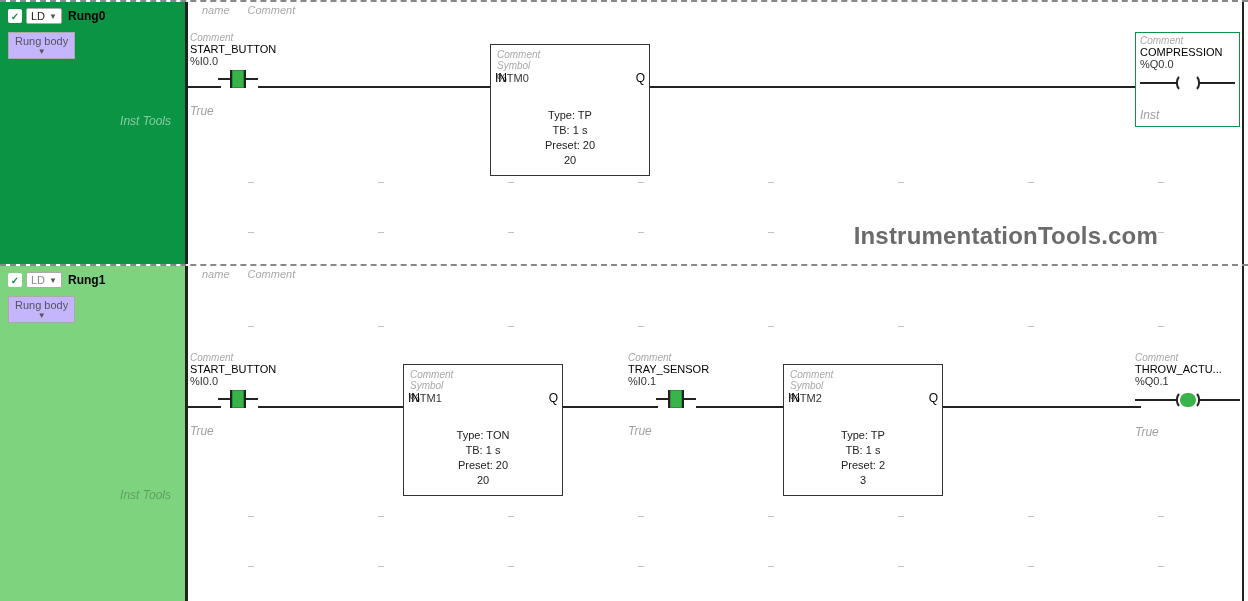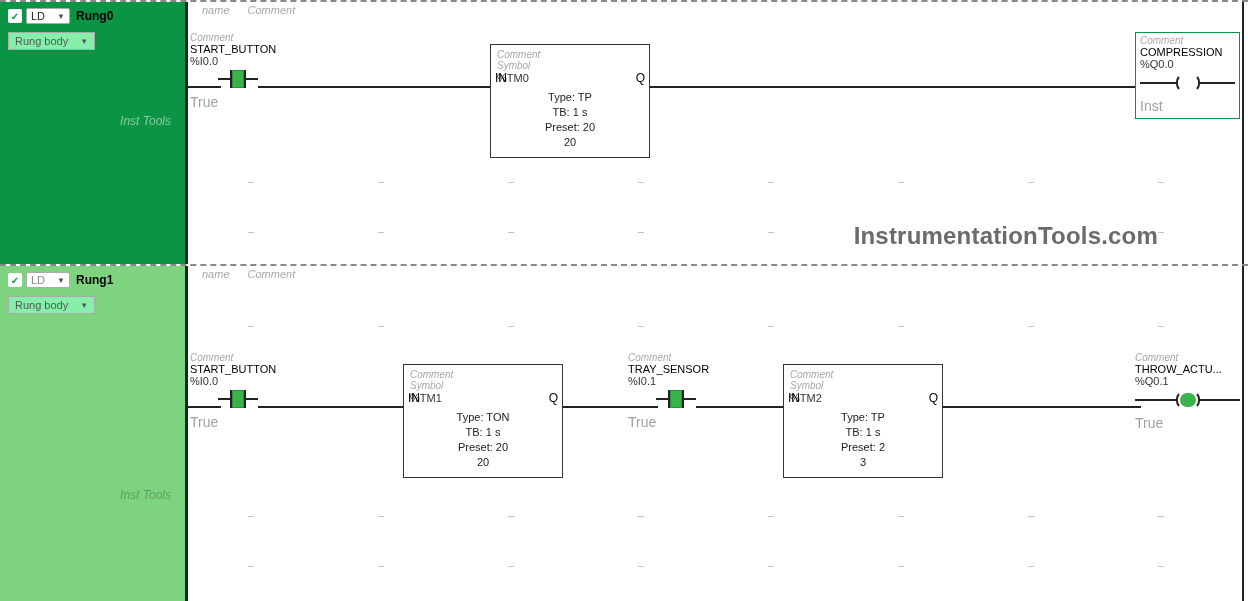--- a/index.html
+++ b/index.html
@@ -43,43 +43,44 @@
   }
   .ld-dd {
     background: #fff;
     color: #222;
     font-size: 11px;
     padding: 1px 4px;
     border: 1px solid #aaa;
     border-radius: 2px;
     display: flex;
     align-items: center;
-    gap: 12px;
+    gap: 4px;
   }
   .ld-dd .tri, .body-dd .tri {
     font-size: 8px;
     color: #555;
   }
   .rung.inactive .ld-dd { color:#888; }
   .rung-name {
     color: #000;
     font-weight: bold;
     font-size: 12px;
     margin-left: 2px;
   }
   .body-dd {
     margin-top: 8px;
-    background: #86efac;
+    background: #c4b5fd;
     color: #555;
     border: 1px solid #aaa;
     display: inline-flex;
     align-items: center;
-    gap: 12px;
+    gap: 0;
     padding: 2px 6px;
     font-size: 11px;
+    flex-direction: column;
   }
   .inst-tools {
     position: absolute;
     right: 14px;
     color: rgba(255,255,255,0.5);
     font-style: italic;
     font-size: 12px;
   }
   .rung.active .inst-tools { top: 112px; }
   .rung.inactive .inst-tools { top: 222px; color: rgba(0,0,0,0.25); }
@@ -118,21 +119,21 @@
     background:#222;
   }
   
   .contact-wrap {
     position:absolute;
     text-align:left;
   }
   .lbl-comment { color:#a8a8a8; font-style:italic; font-size:10px; }
   .lbl-bold { font-weight:normal; color:#000; font-size:11px; }
   .lbl-addr { color:#333; font-size:11px; }
-  .lbl-state { color:#a0a0a0; font-size:14px; margin-top:4px; }
+  .lbl-state { color:#a0a0a0; font-style:italic; font-size:12px; margin-top:14px; }
   .contact {
     position:relative;
     width:40px; height:22px;
     margin-top:1px;
   }
   .contact .bar {
     position:absolute; top:10px; height:2px; background:#222;
   }
   .contact .bar.l { left:0; width:12px; }
   .contact .bar.r { right:0; width:12px; }
@@ -159,21 +160,21 @@
     font-weight:normal;
     font-size:12px;
   }
   .tblock .io.in { left:4px; }
   .tblock .io.q { right:4px; }
   .tblock .sym { color:#333; font-size:11px; margin-top:1px; }
   .tblock .body {
     text-align:center;
     font-size:11px;
     color:#222;
-    margin-top:6px;
+    margin-top:24px;
     line-height:1.35;
   }
   
   .coil-wrap {
     position:absolute;
     width:105px;
   }
   .coil-wrap.sel {
     border:1px solid #0b9444;
     padding:2px 4px 4px 4px;

